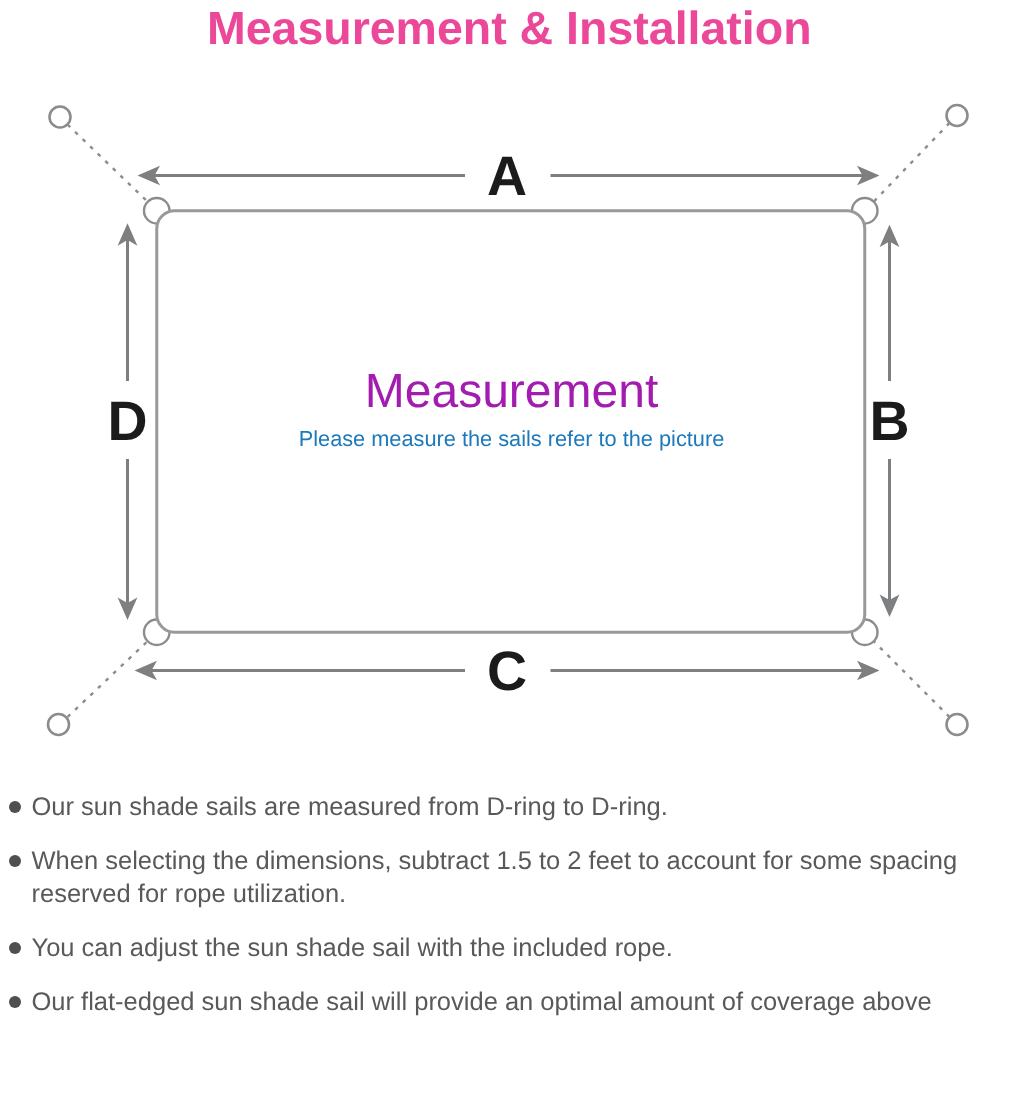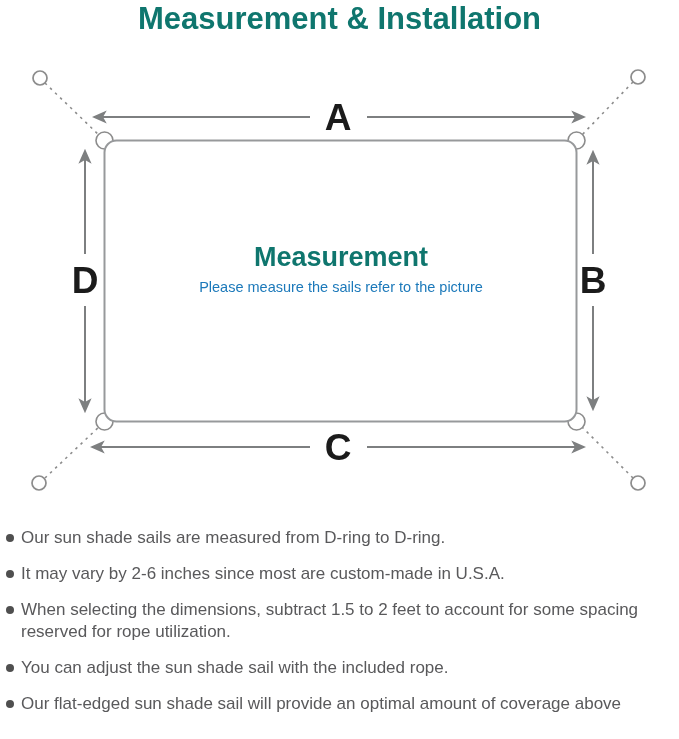--- a/index.html
+++ b/index.html
@@ -2,25 +2,25 @@
 <html><head>
 <meta charset="utf-8">
 <style>
   html,body{margin:0;padding:0;background:#fff;}
   .page{
     position:relative;width:679px;height:739px;background:#fff;overflow:hidden;
     font-family:"Liberation Sans","DejaVu Sans",sans-serif;
   }
   .title{
     position:absolute;top:1px;left:0;width:679px;text-align:center;
-    font-size:31px;font-weight:bold;color:#0f766e;letter-spacing:0;
+    font-size:31px;font-weight:bold;color:#ec4899;letter-spacing:0;
   }
   .diagram-svg{position:absolute;top:0;left:0;}
   .center-text{position:absolute;left:105px;top:242px;width:472px;text-align:center;}
-  .center-heading{font-size:27px;font-weight:bold;color:#0f766e;}
+  .center-heading{font-size:32px;font-weight:normal;color:#a21caf;}
   .center-sub{font-size:14.5px;color:#1c79ba;margin-top:6px;}
   .diagram-label{
     font-family:"Liberation Sans","DejaVu Sans",sans-serif;
     font-size:37px;font-weight:bold;fill:#1b1b1b;
   }
   .bullets{
     position:absolute;top:527px;left:0;width:679px;box-sizing:border-box;
     margin:0;padding:0 8px 0 6px;list-style:none;
   }
   .bullets li{
@@ -95,26 +95,20 @@
   <ul class="bullets">
     <li>
       <span class="dot"></span>
       <span class="btext">
           <div>Our sun shade sails are measured from D-ring to D-ring.</div>
         </span>
     </li>
     <li>
       <span class="dot"></span>
       <span class="btext">
-          <div>It may vary by 2-6 inches since most are custom-made in U.S.A.</div>
-        </span>
-    </li>
-    <li>
-      <span class="dot"></span>
-      <span class="btext">
         <div>When selecting the dimensions, subtract 1.5 to 2 feet to account for some spacing</div>
         <div>reserved for rope utilization.</div>
       </span>
     </li>
     <li>
       <span class="dot"></span>
       <span class="btext">
           <div>You can adjust the sun shade sail with the included rope.</div>
         </span>
     </li>

